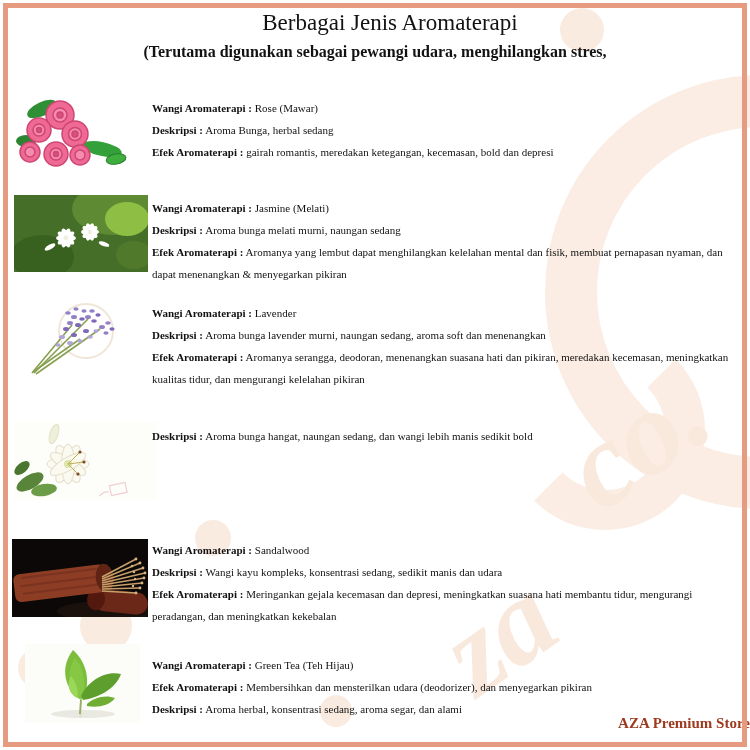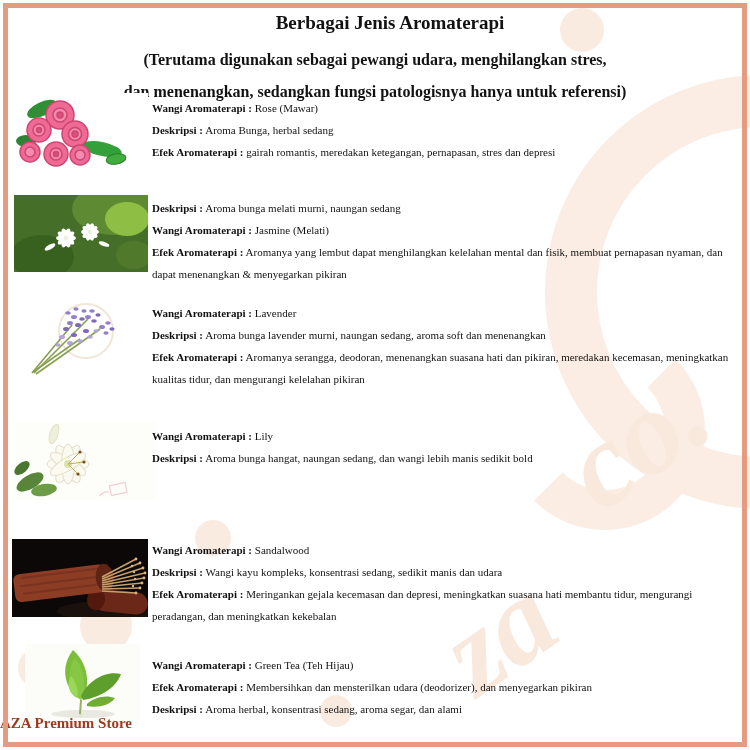--- a/index.html
+++ b/index.html
@@ -26,32 +26,32 @@
   .wm-text{
     position:absolute;font-weight:bold;font-style:italic;
     color:#F9E9DD;font-size:120px;line-height:1;transform:rotate(-35deg);
     font-family:"Liberation Serif",serif;
   }
   .wm-co{left:565px;top:380px;}
   .wm-za{left:445px;top:575px;}
   .wm-blob{position:absolute;background:#FAEBE1;border-radius:50%;}
   
   .header{position:absolute;top:8px;left:0;width:100%;text-align:center;z-index:2;}
-  .title{font-size:19px;font-weight:bold;line-height:30px;margin:0;padding-left:30px;}
-  .subtitle{font-size:16px;font-weight:bold;line-height:21px;margin:11px;}
+  .title{font-size:23px;font-weight:normal;line-height:30px;margin:0;padding-left:30px;}
+  .subtitle{font-size:16px;font-weight:bold;line-height:21px;margin:3px;}
   
   .row{position:absolute;left:0;width:750px;z-index:2;}
   .photo{position:absolute;margin:0;padding:0;}
   .photo svg{display:block;width:100%;height:100%;}
   .info{position:absolute;left:152px;width:592px;}
   .info p{margin:0;font-size:11px;line-height:22px;}
   .info b{font-weight:bold;}
   
   .footer{
-    position:absolute;top:715px;left:0;width:100%;text-align:left;z-index:2;
+    position:absolute;top:715px;left:0;width:100%;text-align:right;z-index:2;
     font-size:15px;font-weight:bold;color:#9E3A1F;
   }
 </style>
 </head>
 <body>
 
 <div class="watermark">
   <div class="wm-ring"></div>
   <div class="wm-ring-tail"></div>
   <div class="wm-text wm-co">co.</div>
@@ -61,21 +61,20 @@
   <div class="wm-blob" style="left:18px;top:648px;width:40px;height:40px;"></div>
   <div class="wm-blob" style="left:320px;top:695px;width:32px;height:32px;"></div>
   <div class="wm-blob" style="left:560px;top:8px;width:44px;height:44px;"></div>
 </div>
 
 <div class="page-border"></div>
 
 <header class="header">
   <h1 class="title">Berbagai Jenis Aromaterapi</h1>
   <p class="subtitle">(Terutama digunakan sebagai pewangi udara, menghilangkan stres,</p>
-  <p class="subtitle">dan menenangkan, sedangkan fungsi patologisnya hanya untuk referensi)</p>
 </header>
 
 <section class="row" style="top:93px;">
   <figure class="photo" style="left:12px;top:0;width:136px;height:80px;">
     <svg viewBox="0 0 136 80" xmlns="http://www.w3.org/2000/svg">
       <rect width="136" height="80" fill="#ffffff"></rect>
       <ellipse cx="30" cy="16" rx="16" ry="7" fill="#2f8f35" transform="rotate(-25 30 16)"></ellipse>
       <ellipse cx="90" cy="56" rx="20" ry="7" fill="#34a03a" transform="rotate(12 90 56)"></ellipse>
       <ellipse cx="14" cy="48" rx="10" ry="6" fill="#2c8332"></ellipse>
       <ellipse cx="104" cy="66" rx="10" ry="5" fill="#3fae3f" stroke="#2a7f2a" transform="rotate(-10 104 66)"></ellipse>
@@ -95,21 +94,21 @@
           <circle cx="44" cy="61" r="6" fill="#f58bae"></circle>
           <circle cx="44" cy="61" r="2.5" fill="#d9517e"></circle>
         <circle cx="68" cy="62" r="10" fill="#ee6a94"></circle>
           <circle cx="68" cy="62" r="5" fill="#f58bae"></circle>
       </g>
     </svg>
   </figure>
   <div class="info" style="top:4px;">
     <p><b>Wangi Aromaterapi :</b> <span>Rose (Mawar)</span></p>
     <p><b>Deskripsi :</b> <span>Aroma Bunga, herbal sedang</span></p>
-    <p><b>Efek Aromaterapi :</b> <span>gairah romantis, meredakan ketegangan, pernapasan, stres dan depresi</span></p>
+    <p><b>Efek Aromaterapi :</b> <span>gairah romantis, meredakan ketegangan, kecemasan, bold dan depresi</span></p>
   </div>
 </section>
 
 <section class="row" style="top:195px;">
   <figure class="photo" style="left:14px;top:0;width:134px;height:77px;">
     <svg viewBox="0 0 134 77" xmlns="http://www.w3.org/2000/svg">
       <rect width="134" height="77" fill="#456f28"></rect>
       <ellipse cx="100" cy="14" rx="42" ry="26" fill="#5d8a33"></ellipse>
       <ellipse cx="113" cy="24" rx="22" ry="17" fill="#8fbe44"></ellipse>
       <ellipse cx="28" cy="62" rx="32" ry="22" fill="#38601f"></ellipse>
@@ -130,22 +129,22 @@
             <ellipse rx="9" ry="3.4" transform="rotate(216)"></ellipse>
             <ellipse rx="9" ry="3.4" transform="rotate(288)"></ellipse>
           <circle r="2.2" fill="#eef0e2"></circle>
         </g>
         <ellipse cx="36" cy="52" rx="6" ry="2.4" transform="rotate(-30 36 52)"></ellipse>
         <ellipse cx="90" cy="49" rx="5.5" ry="2.2" transform="rotate(20 90 49)"></ellipse>
       </g>
     </svg>
   </figure>
   <div class="info" style="top:2px;">
+    <p><b>Wangi Aromaterapi :</b> <span>Jasmine (Melati)</span></p>
     <p><b>Deskripsi :</b> <span>Aroma bunga melati murni, naungan sedang</span></p>
-    <p><b>Wangi Aromaterapi :</b> <span>Jasmine (Melati)</span></p>
     <p><b>Efek Aromaterapi :</b> <span>Aromanya yang lembut dapat menghilangkan kelelahan mental dan fisik, membuat pernapasan nyaman, dan dapat menenangkan &amp; menyegarkan pikiran</span></p>
   </div>
 </section>
 
 <section class="row" style="top:299px;">
   <figure class="photo" style="left:10px;top:0;width:138px;height:79px;">
     <svg viewBox="0 0 138 79" xmlns="http://www.w3.org/2000/svg">
       <rect width="138" height="79" fill="#ffffff"></rect>
       <circle cx="76" cy="32" r="27" fill="none" stroke="#f0e6d8" stroke-width="2"></circle>
       <g stroke="#86a050" stroke-width="1.6" fill="none">
@@ -218,21 +217,20 @@
       <circle cx="66" cy="30" r="1.6" fill="#7a4a22"></circle>
         <circle cx="70" cy="40" r="1.6" fill="#7a4a22"></circle>
         <circle cx="64" cy="52" r="1.6" fill="#7a4a22"></circle>
       <g transform="rotate(-12 104 66)" opacity="0.55">
         <rect x="96" y="62" width="16" height="10" fill="none" stroke="#e4a9b6" stroke-width="1.2"></rect>
         <path d="M84,70 q6,-4 10,-2" fill="none" stroke="#e4a9b6" stroke-width="1.2"></path>
       </g>
     </svg>
   </figure>
   <div class="info" style="top:3px;">
-    <p><b>Wangi Aromaterapi :</b> <span>Lily</span></p>
     <p><b>Deskripsi :</b> <span>Aroma bunga hangat, naungan sedang, dan wangi lebih manis sedikit bold</span></p>
   </div>
 </section>
 
 <section class="row" style="top:539px;">
   <figure class="photo" style="left:12px;top:0;width:136px;height:78px;">
     <svg viewBox="0 0 136 78" xmlns="http://www.w3.org/2000/svg">
       <rect width="136" height="78" fill="#0b0807"></rect>
       <ellipse cx="95" cy="72" rx="50" ry="10" fill="#1a100c"></ellipse>
       <g transform="rotate(6 110 62)">

